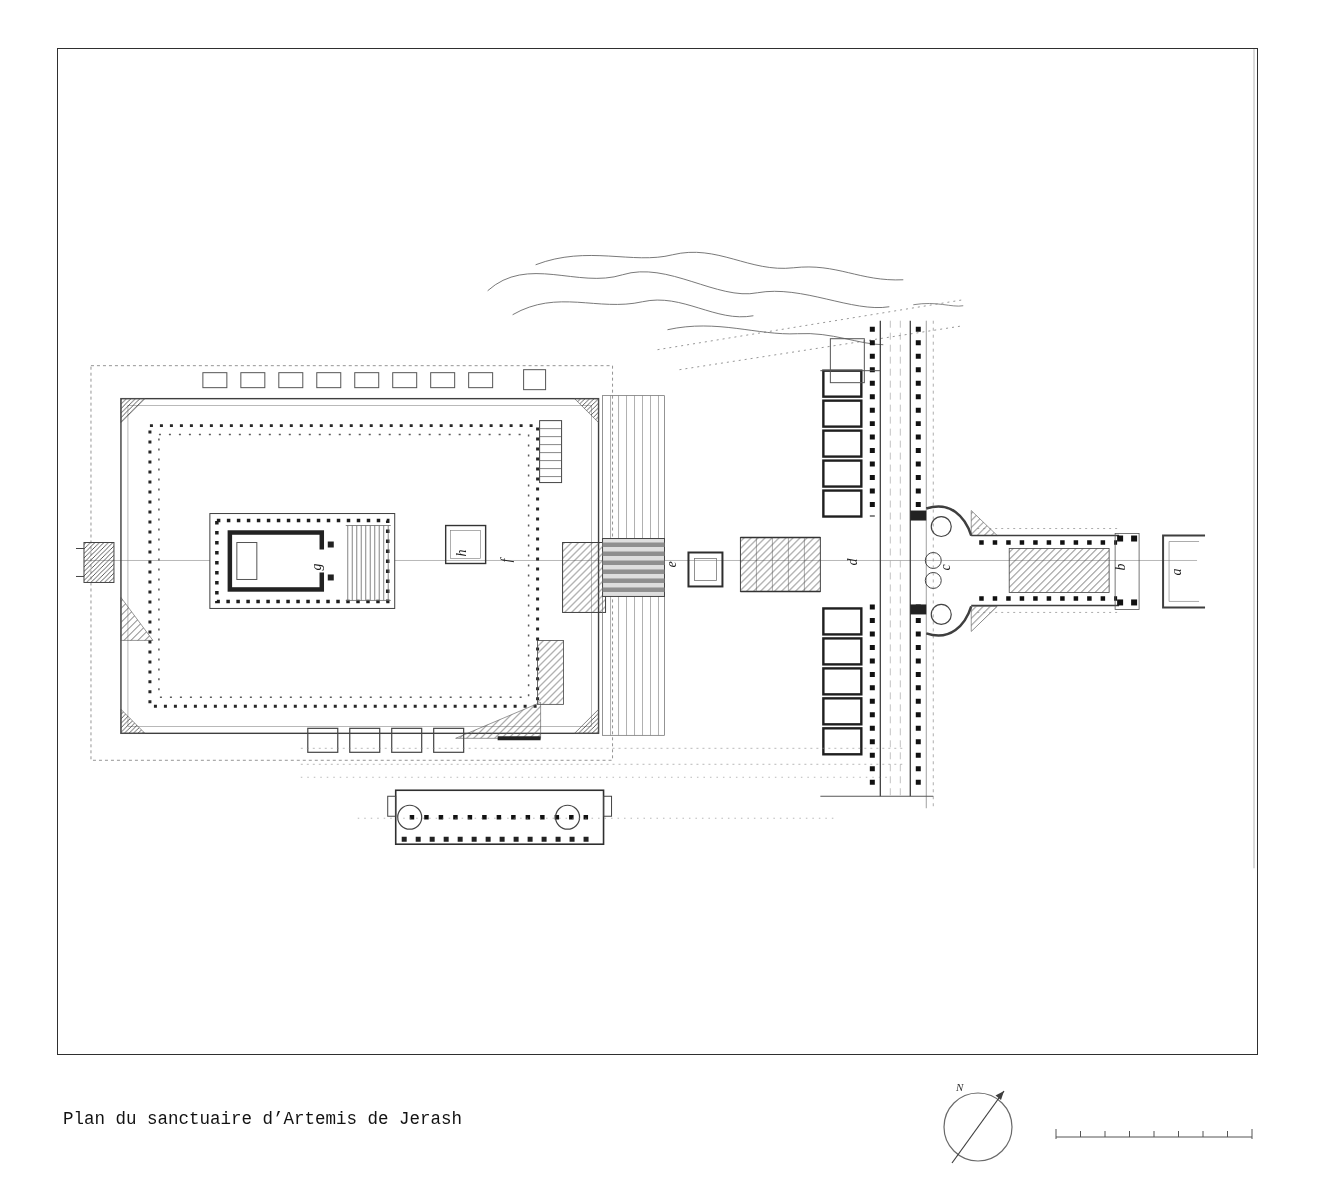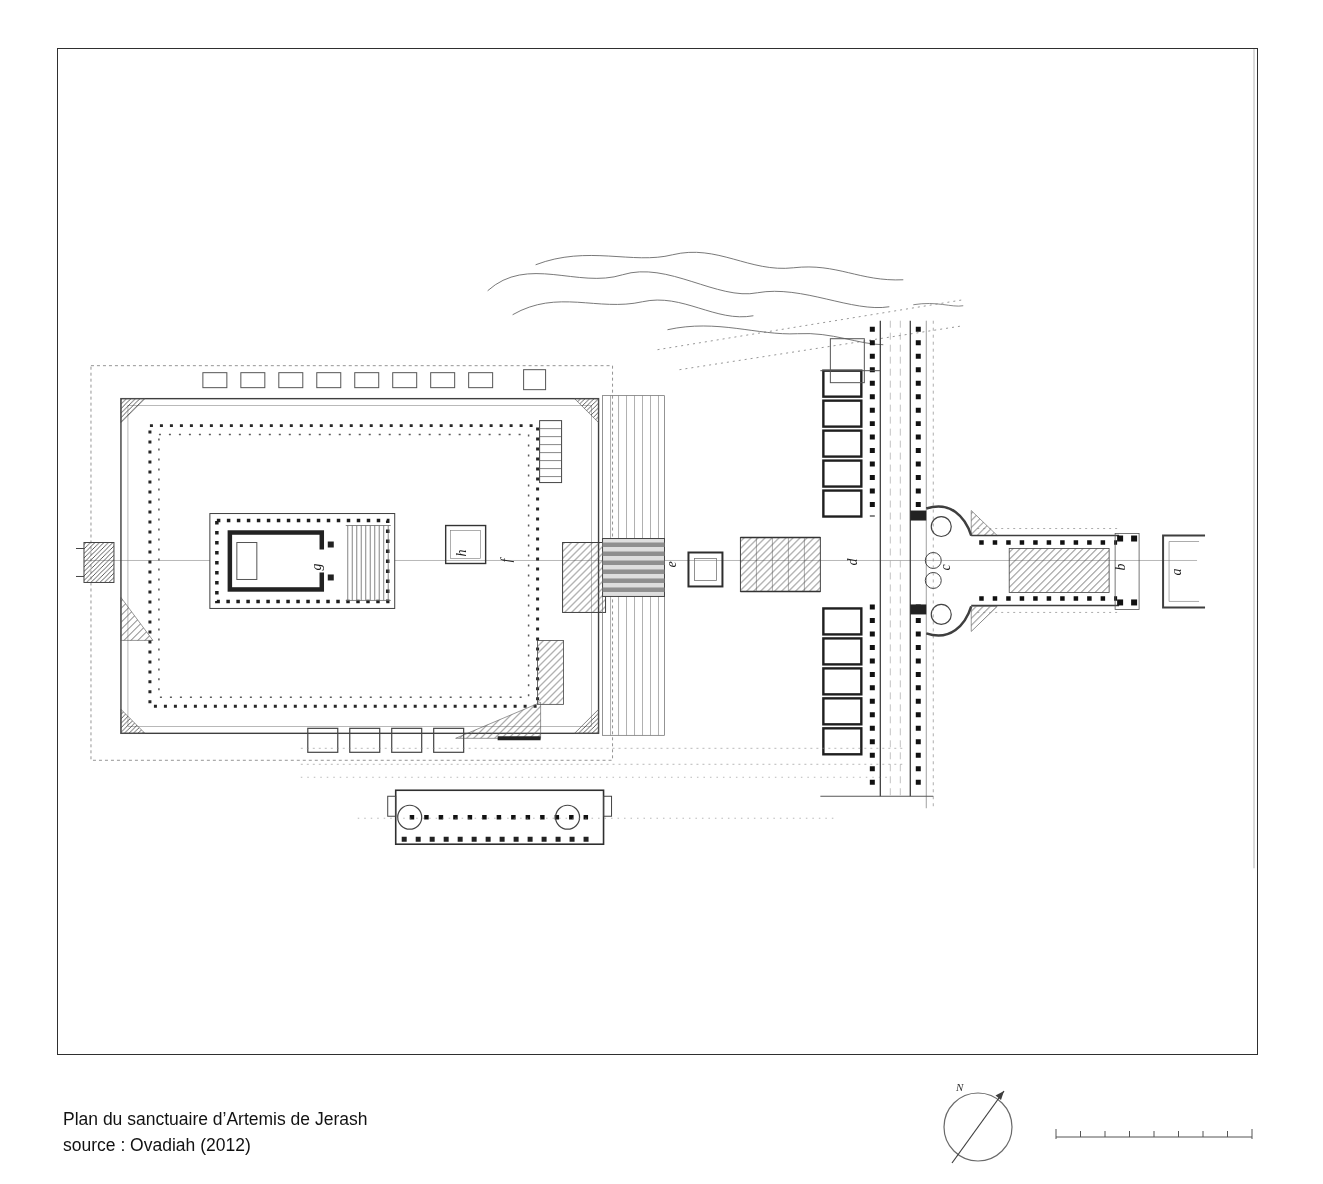--- a/index.html
+++ b/index.html
@@ -30,21 +30,21 @@
     width: 100%;
     height: 100%;
   }
   .caption {
     position: absolute;
     left: 63px;
     top: 1106px;
     color: #121212;
     font-size: 17.5px;
     line-height: 26px;
-    font-family: Liberation Sans, sans-serif;
+    font-family: Liberation Mono, monospace;
   }
   .compass {
     position: absolute;
     left: 926px;
     top: 1073px;
     width: 110px;
     height: 110px;
   }
   .scalebar {
     position: absolute;
@@ -309,21 +309,20 @@
         <text class="plan-letter" x="800" y="517" transform="rotate(-90 800 517)">d</text>
         <text class="plan-letter" x="893" y="522" transform="rotate(-90 893 522)">c</text>
         <text class="plan-letter" x="1068" y="522" transform="rotate(-90 1068 522)">b</text>
         <text class="plan-letter" x="1124" y="527" transform="rotate(-90 1124 527)">a</text>
       </g>
     </svg>
   </div>
 
   <div class="caption">
     <div>Plan du sanctuaire d’Artemis de Jerash</div>
-    <div>source : Ovadiah (2012)</div>
   </div>
 
   <div class="compass">
     <svg viewBox="0 0 110 110" width="110" height="110" xmlns="http://www.w3.org/2000/svg">
       <circle cx="52" cy="54" r="34" fill="none" stroke="#6a6a6a" stroke-width="1.2"></circle>
       <line x1="26" y1="90" x2="78" y2="18" stroke="#3f3f3f" stroke-width="1.2"></line>
       <polygon points="78,18 69.5,22.5 75,27" fill="#3f3f3f"></polygon>
       <text class="compass-letter" x="30" y="18">N</text>
     </svg>
   </div>

